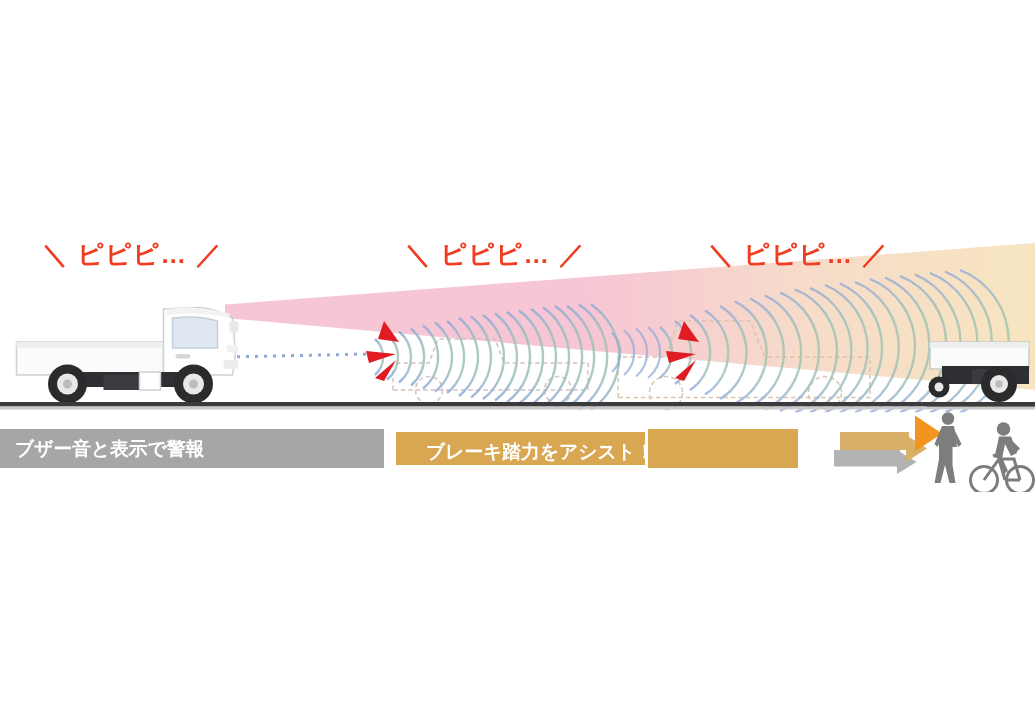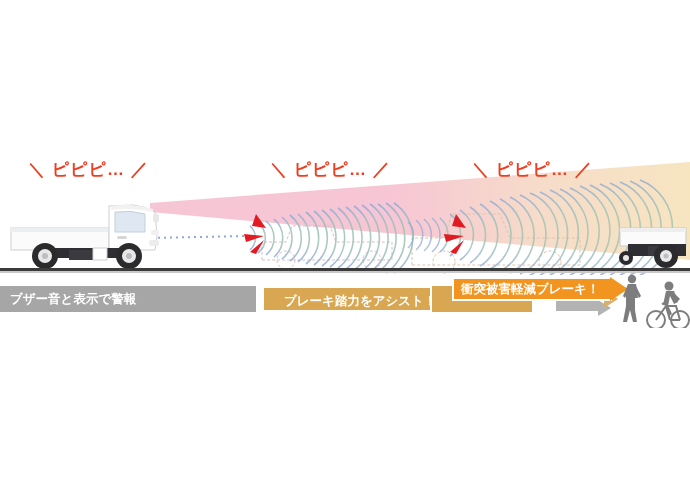--- a/index.html
+++ b/index.html
@@ -318,23 +318,20 @@
   <div id="band-gray">
     <div class="band-label">ブザー音と表示で警報</div>
   </div>
 
   <div id="band-tan">
     <div id="band-tan-inner">
       <div class="band-label">ブレーキ踏力をアシスト！</div>
     </div>
   </div>
 
-  <div id="band-orange">
-    <div class="band-label">衝突被害軽減ブレーキ！</div>
-  </div>
   <div class="arrow-head" id="arrow-orange"></div>
 
   <div id="people-divider"></div>
   <svg id="people" width="72" height="56" viewBox="0 0 72 56">
 
     <g fill="#7d7d7d">
       <circle cx="14" cy="7" r="4.2"></circle>
       <path d="M10,12 L18,12 L20,26 L17,26 L17,38 L19,50 L15,50 L12,38 L9,50 L5,50 L8,34 L8,24 L7,26 L5,24 Z"></path>
       <path d="M18,14 L23,24 L21,26 L16,17 Z"></path>
     </g>

